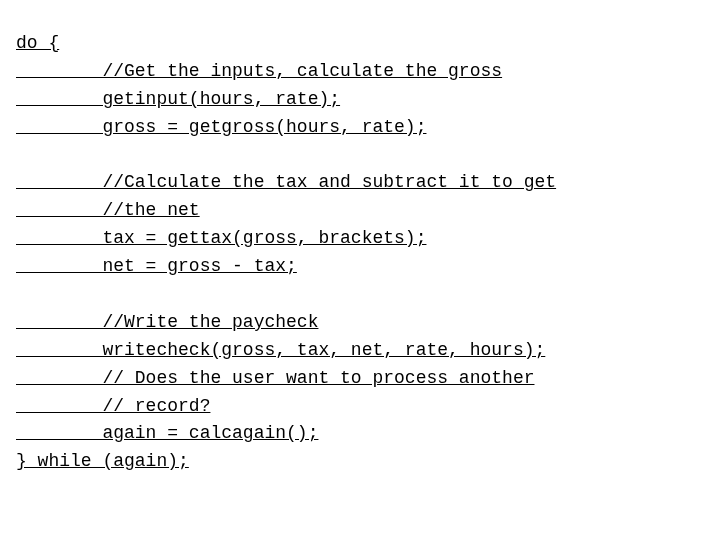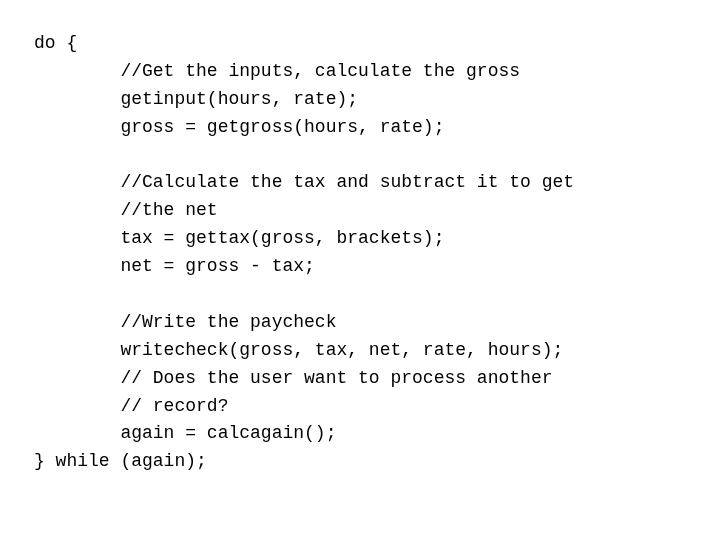--- a/index.html
+++ b/index.html
@@ -13,22 +13,23 @@
       font-family: 'Courier New', Courier, monospace;
       font-size: 18px;
       line-height: 1.55;
       color: #000000;
       width: 720px;
       height: 540px;
       overflow: hidden;
     }
 
     .code-block {
-      padding: 30px 30px 30px 34px;
+      padding: 30px 30px 30px 16px;
       white-space: pre;
+      text-decoration: underline;
     }
   </style>
 </head>
 <body>
 
 <div class="code-block" id="code-container">do {
         //Get the inputs, calculate the gross
         getinput(hours, rate);
         gross = getgross(hours, rate);
 

